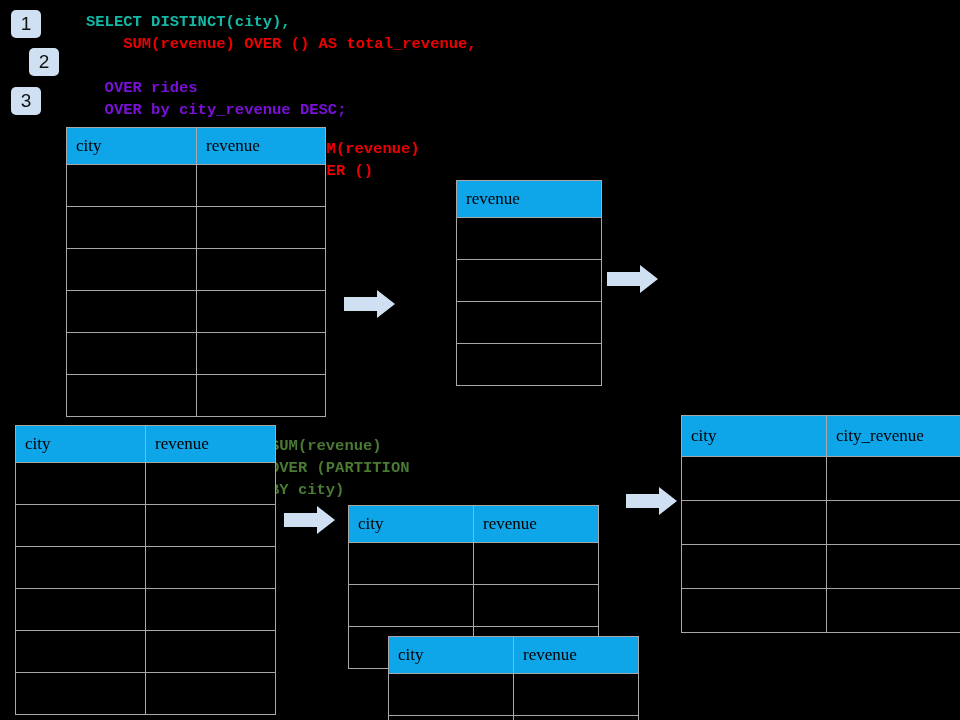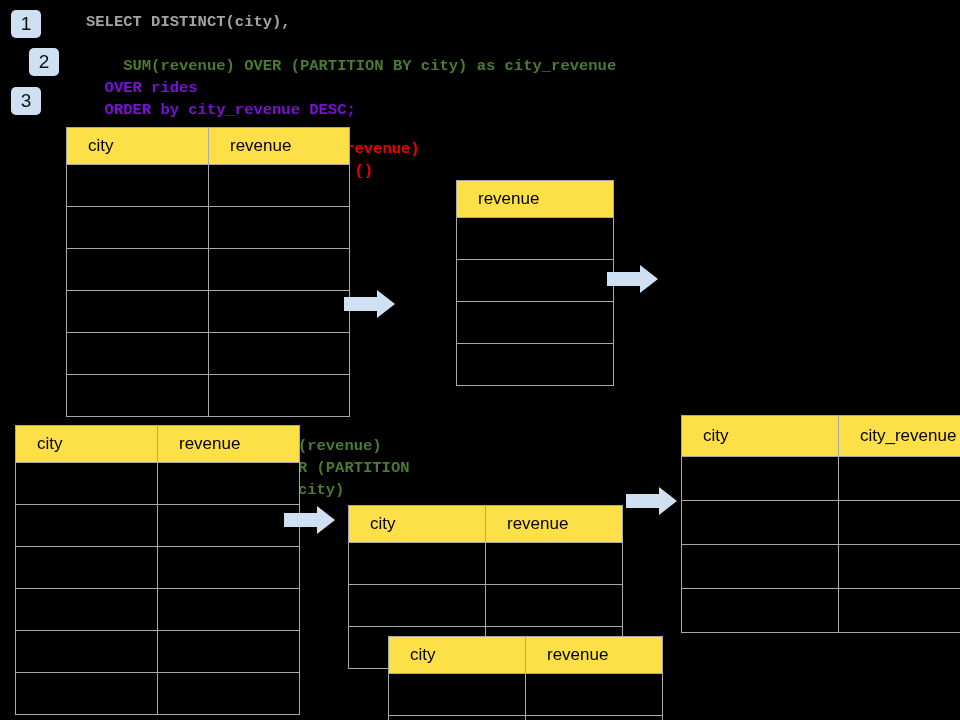--- a/index.html
+++ b/index.html
@@ -42,21 +42,21 @@
 
   
   .code {
     position: absolute;
     font-family: "Liberation Mono", "DejaVu Sans Mono", monospace;
     font-weight: bold;
     font-size: 15.5px;
     white-space: pre;
     letter-spacing: 0px;
   }
-  #sql-line-1 { left: 86px; top: 13px;  color: #a3a3a3; }
+  #sql-line-1 { left: 86px; top: 13px;  color: #14b8a6; }
   #sql-line-2 { left: 86px; top: 35px;  color: #ee0000; }
   #sql-line-3 { left: 86px; top: 57px;  color: #4a7a33; }
   #sql-line-4 { left: 86px; top: 79px;  color: #7b10d8; }
   #sql-line-5 { left: 86px; top: 101px; color: #7b10d8; }
 
   
   #label-select-from {
     position: absolute;
     left: 750px; top: 38px;
     width: 200px;
@@ -92,27 +92,27 @@
     border-collapse: collapse;
     table-layout: fixed;
     background: #000000;
   }
   .tbl th, .tbl td {
     border: 1px solid #a8a8a8;
     padding: 0;
     margin: 0;
   }
   .tbl th {
-    background: #fde047;
+    background: #0ea5e9;
     color: #000000;
-    font-family: Liberation Sans, sans-serif;
+    font-family: Liberation Serif, serif;
     font-weight: normal;
     font-size: 17px;
     text-align: left;
-    padding-left: 21px;
+    padding-left: 9px;
   }
   .tbl td {
     background: #000000;
   }
 
   
   .arrow {
     position: absolute;
     width: 52px;
     height: 30px;
@@ -122,23 +122,23 @@
 </head>
 <body>
 
 <div class="stage">
 
   <div class="badge" id="badge-1">1</div>
   <div class="badge" id="badge-2">2</div>
   <div class="badge" id="badge-3">3</div>
 
   <div class="code" id="sql-line-1">SELECT DISTINCT(city),</div>
-  <div class="code" id="sql-line-3">    SUM(revenue) OVER (PARTITION BY city) as city_revenue</div>
+  <div class="code" id="sql-line-2">    SUM(revenue) OVER () AS total_revenue,</div>
   <div class="code" id="sql-line-4">  OVER rides</div>
-  <div class="code" id="sql-line-5">  ORDER by city_revenue DESC;</div>
+  <div class="code" id="sql-line-5">  OVER by city_revenue DESC;</div>
 
 
   <div class="annot" id="annot-over-empty">SUM(revenue)
 OVER ()</div>
 
   <div class="annot" id="annot-over-partition">SUM(revenue)
 OVER (PARTITION
 BY city)</div>
 
   <table class="tbl" style="left:66px; top:127px; width:239px;">

